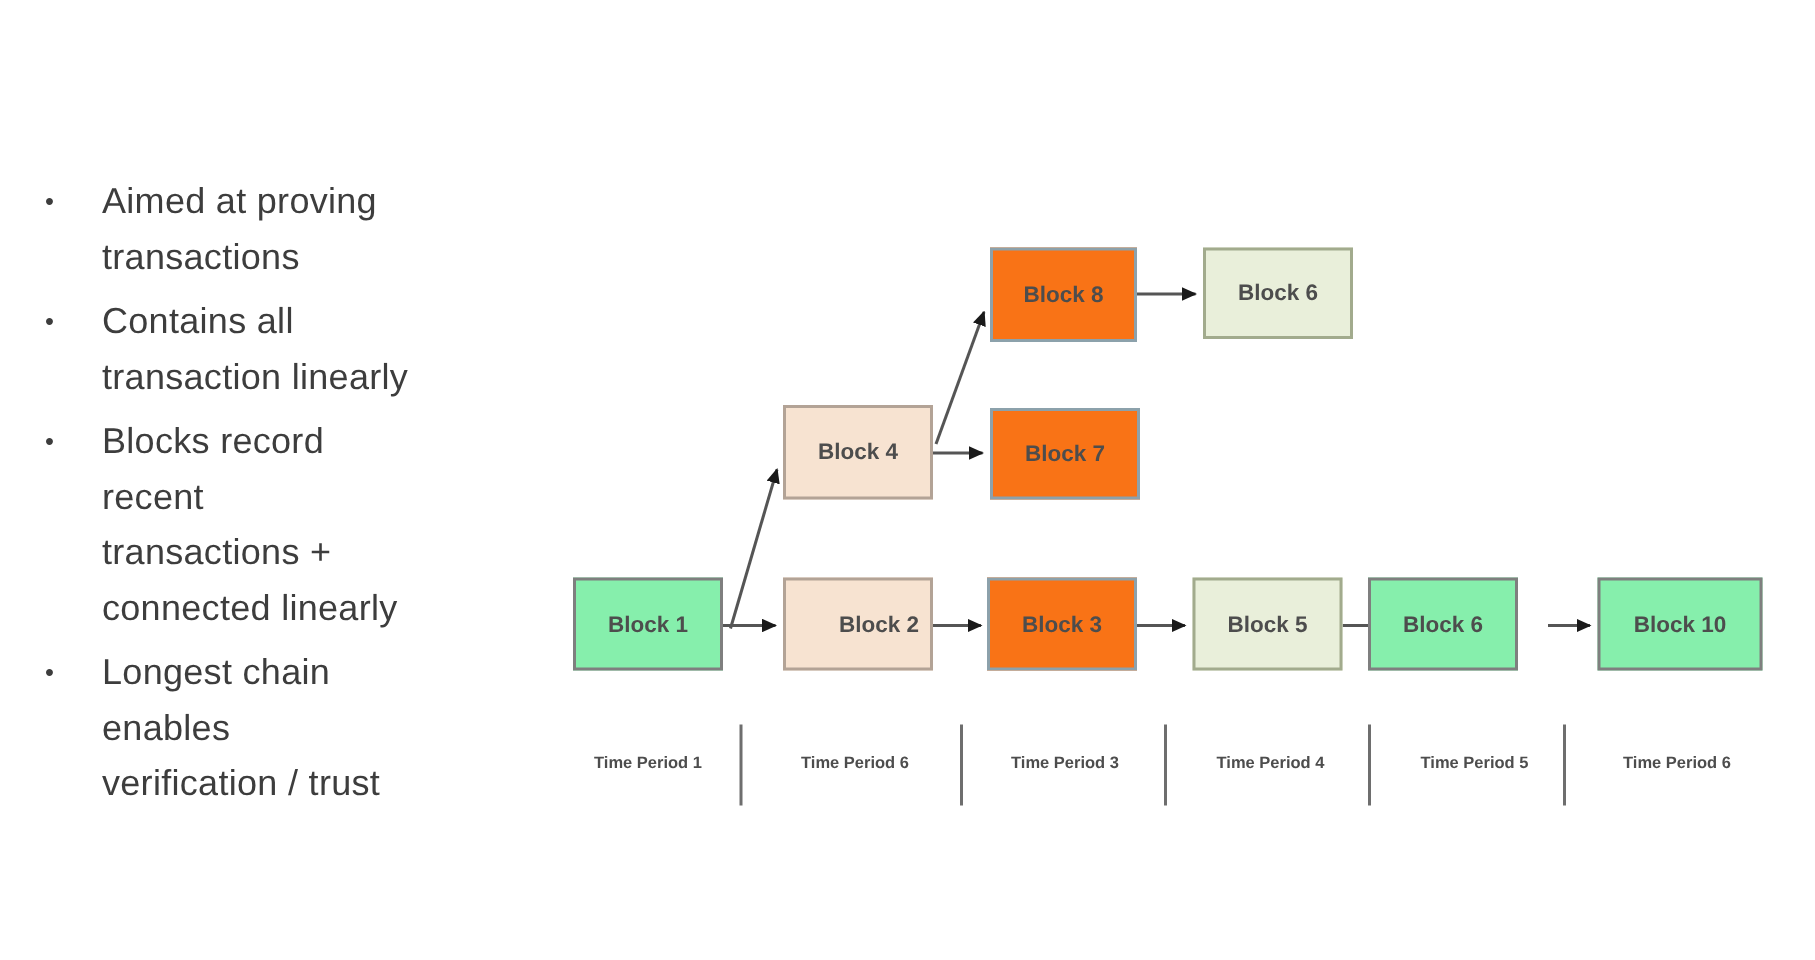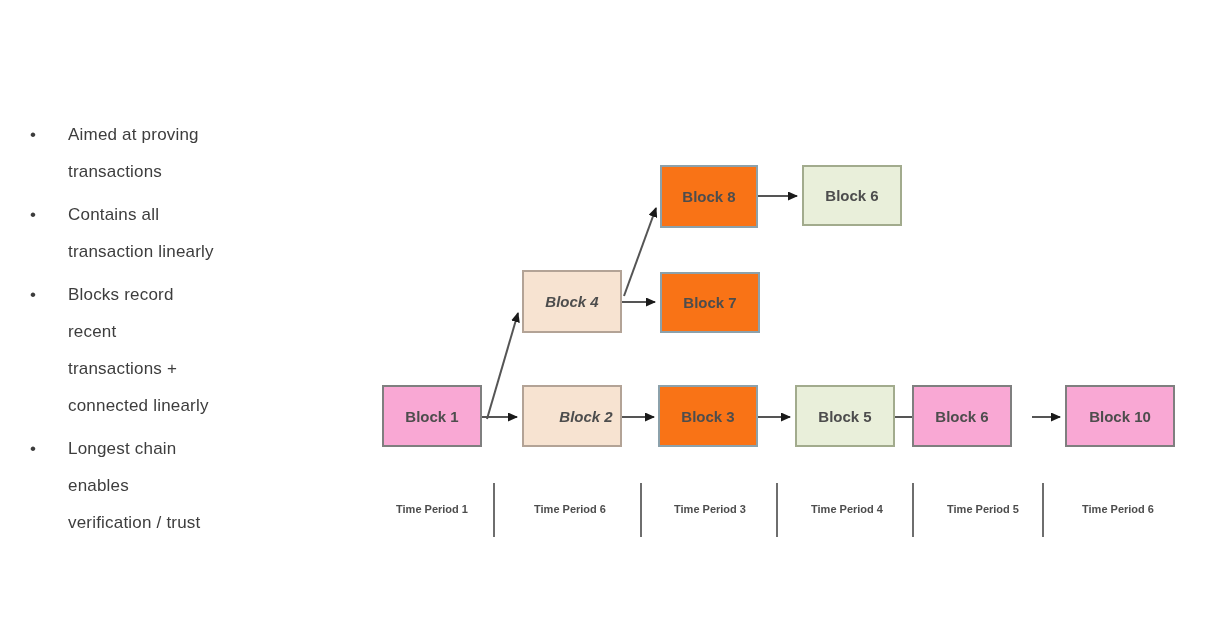--- a/index.html
+++ b/index.html
@@ -30,21 +30,21 @@
   }
   .bullet-dot {
     flex: 0 0 44px;
     font-size: 17px;
     line-height: 37px;
     padding-left: 6px;
     color: #3d3d3d;
   }
   .bullet-text {
     flex: 1;
-    font-size: 17px;
+    font-size: 24px;
     line-height: 37px;
     white-space: pre-line;
     letter-spacing: 0.2px;
   }
 
   
   .edge-layer {
     position: absolute;
     left: 0; top: 0;
     width: 1210px; height: 640px;
@@ -54,22 +54,22 @@
     position: absolute;
     display: flex;
     align-items: center;
     justify-content: center;
     font-size: 15px;
     font-weight: bold;
     color: #4d4d4d;
     border: 2px solid #7f7f7f;
     background: #ffffff;
   }
-  .fill-white { background: #f9a8d4; border-color: #7f7f7f; }
-  .fill-peach { background: #f7e3d1; border-color: #b3a396; font-style: italic; }
+  .fill-white { background: #86efac; border-color: #7f7f7f; }
+  .fill-peach { background: #f7e3d1; border-color: #b3a396; }
   .fill-blue  { background: #f97316; border-color: #8ca1ab; }
   .fill-green { background: #e9efda; border-color: #a2ab8d; }
 
   
   .time-divider {
     position: absolute;
     width: 2px;
     height: 54px;
     top: 483px;
     background: #6e6e6e;

